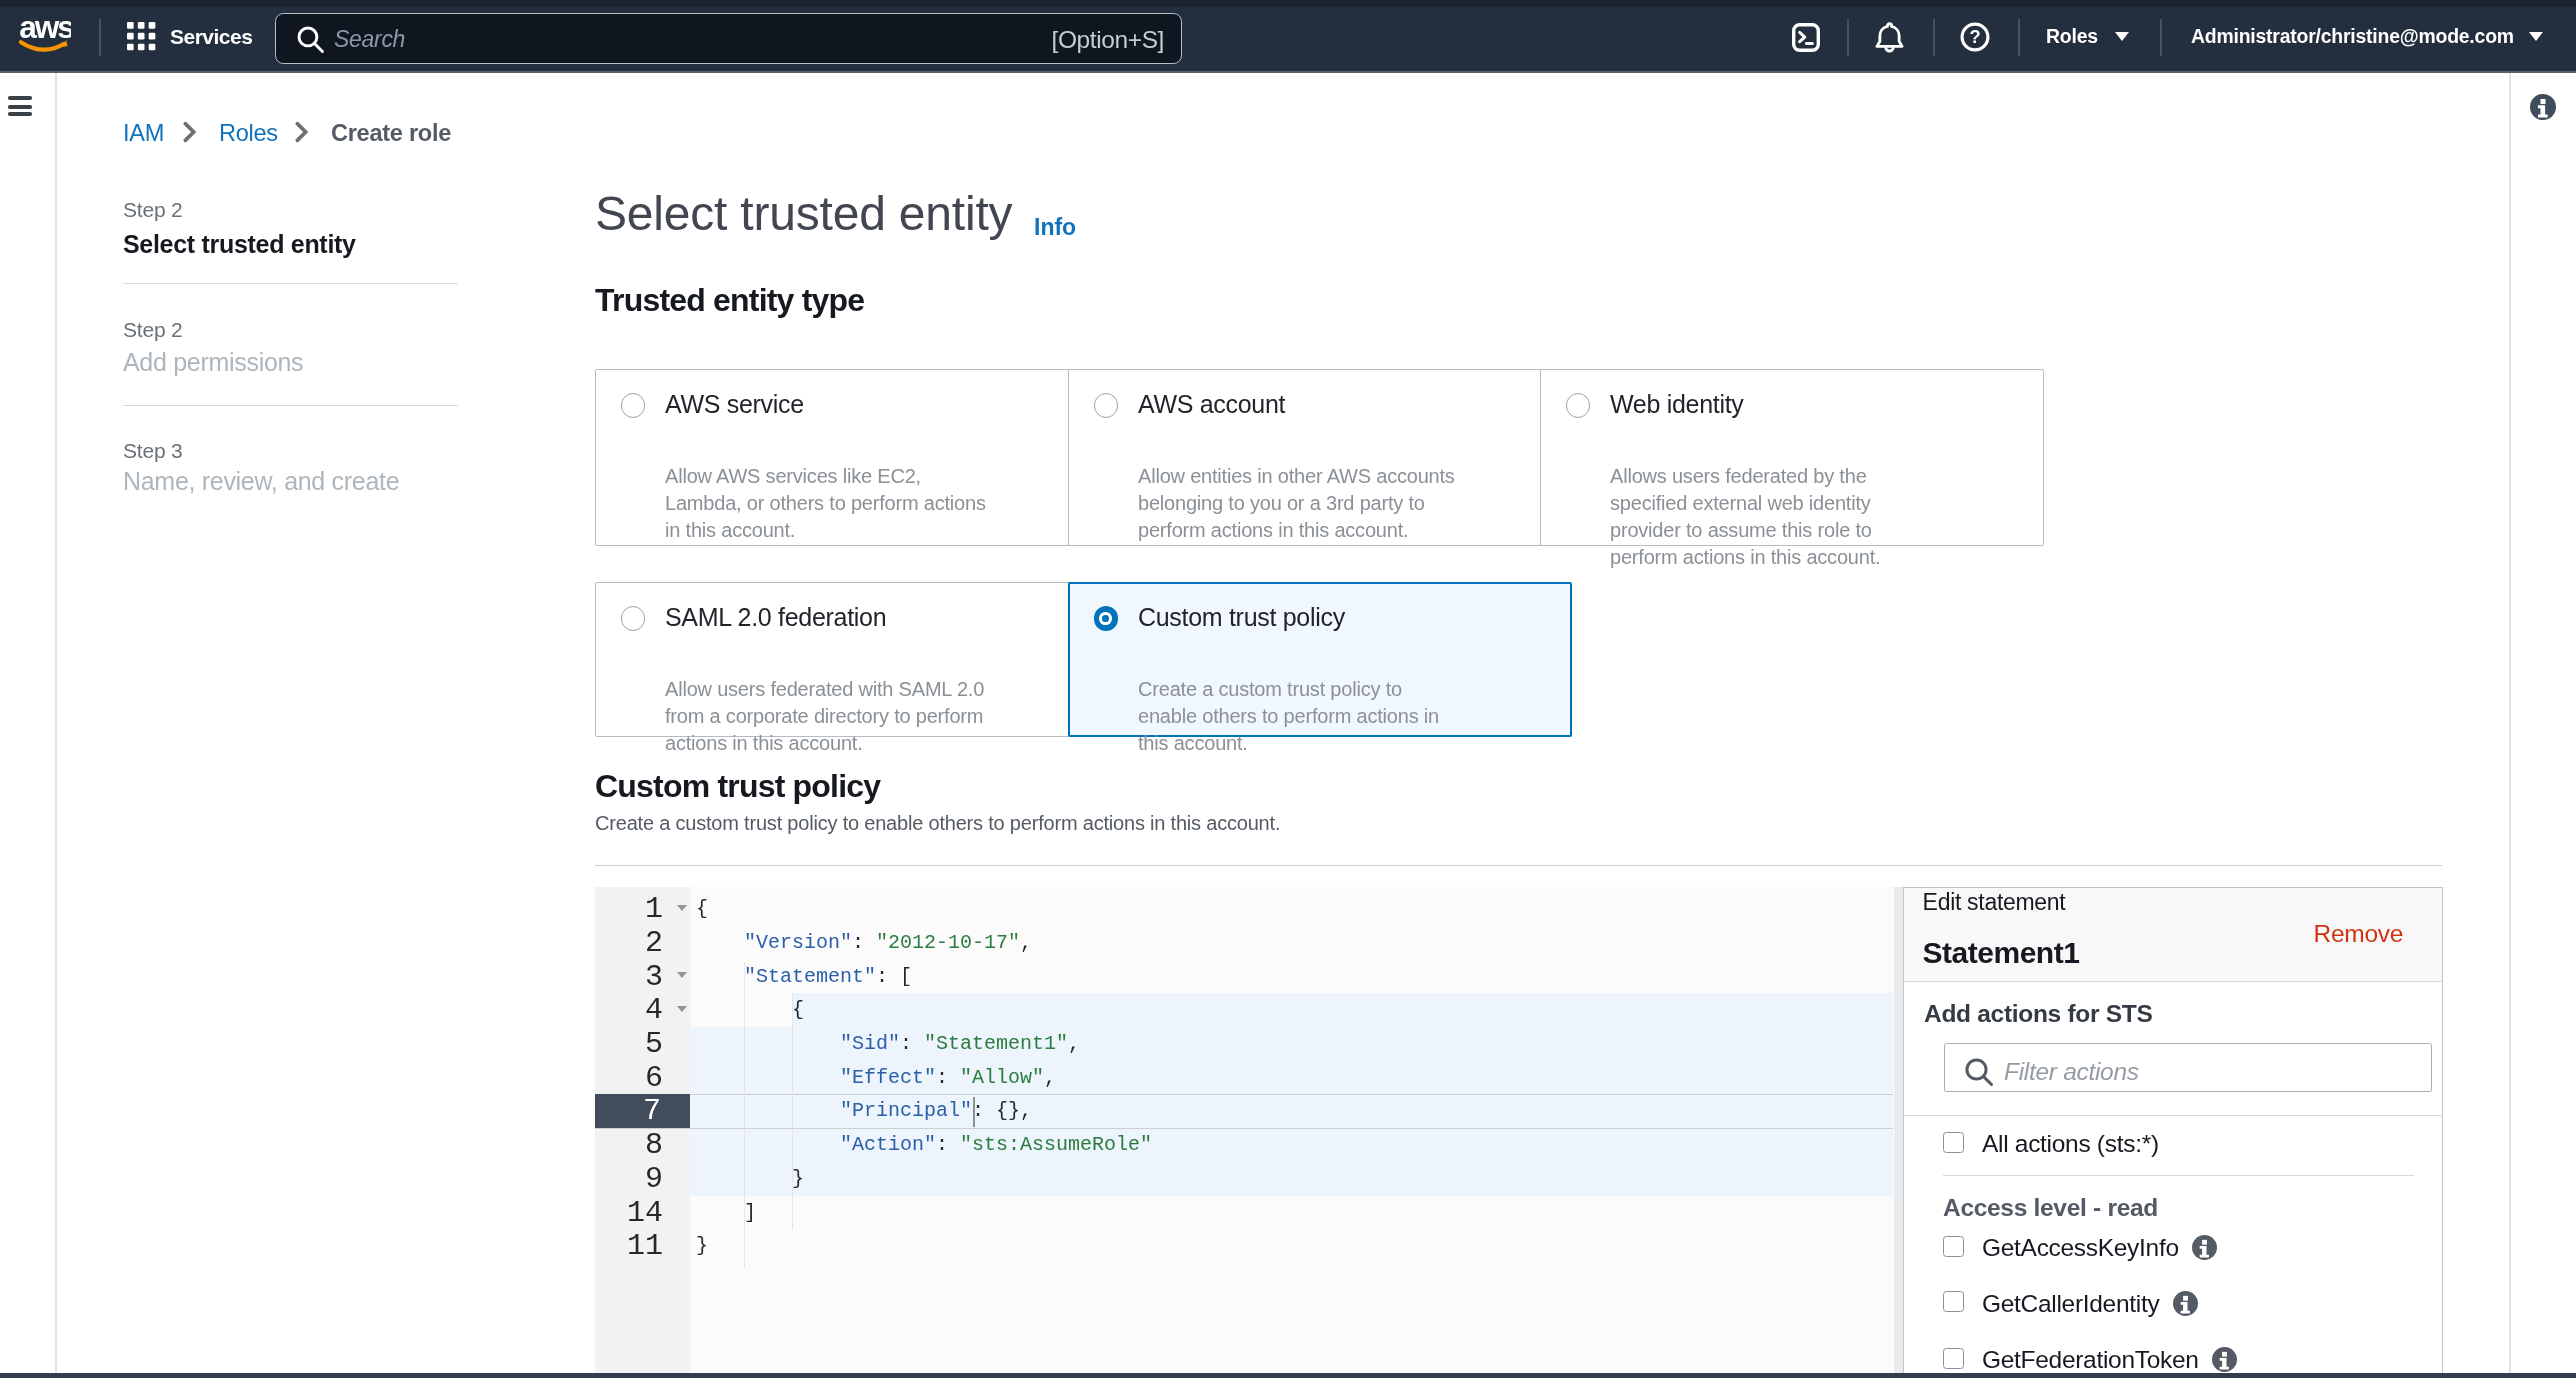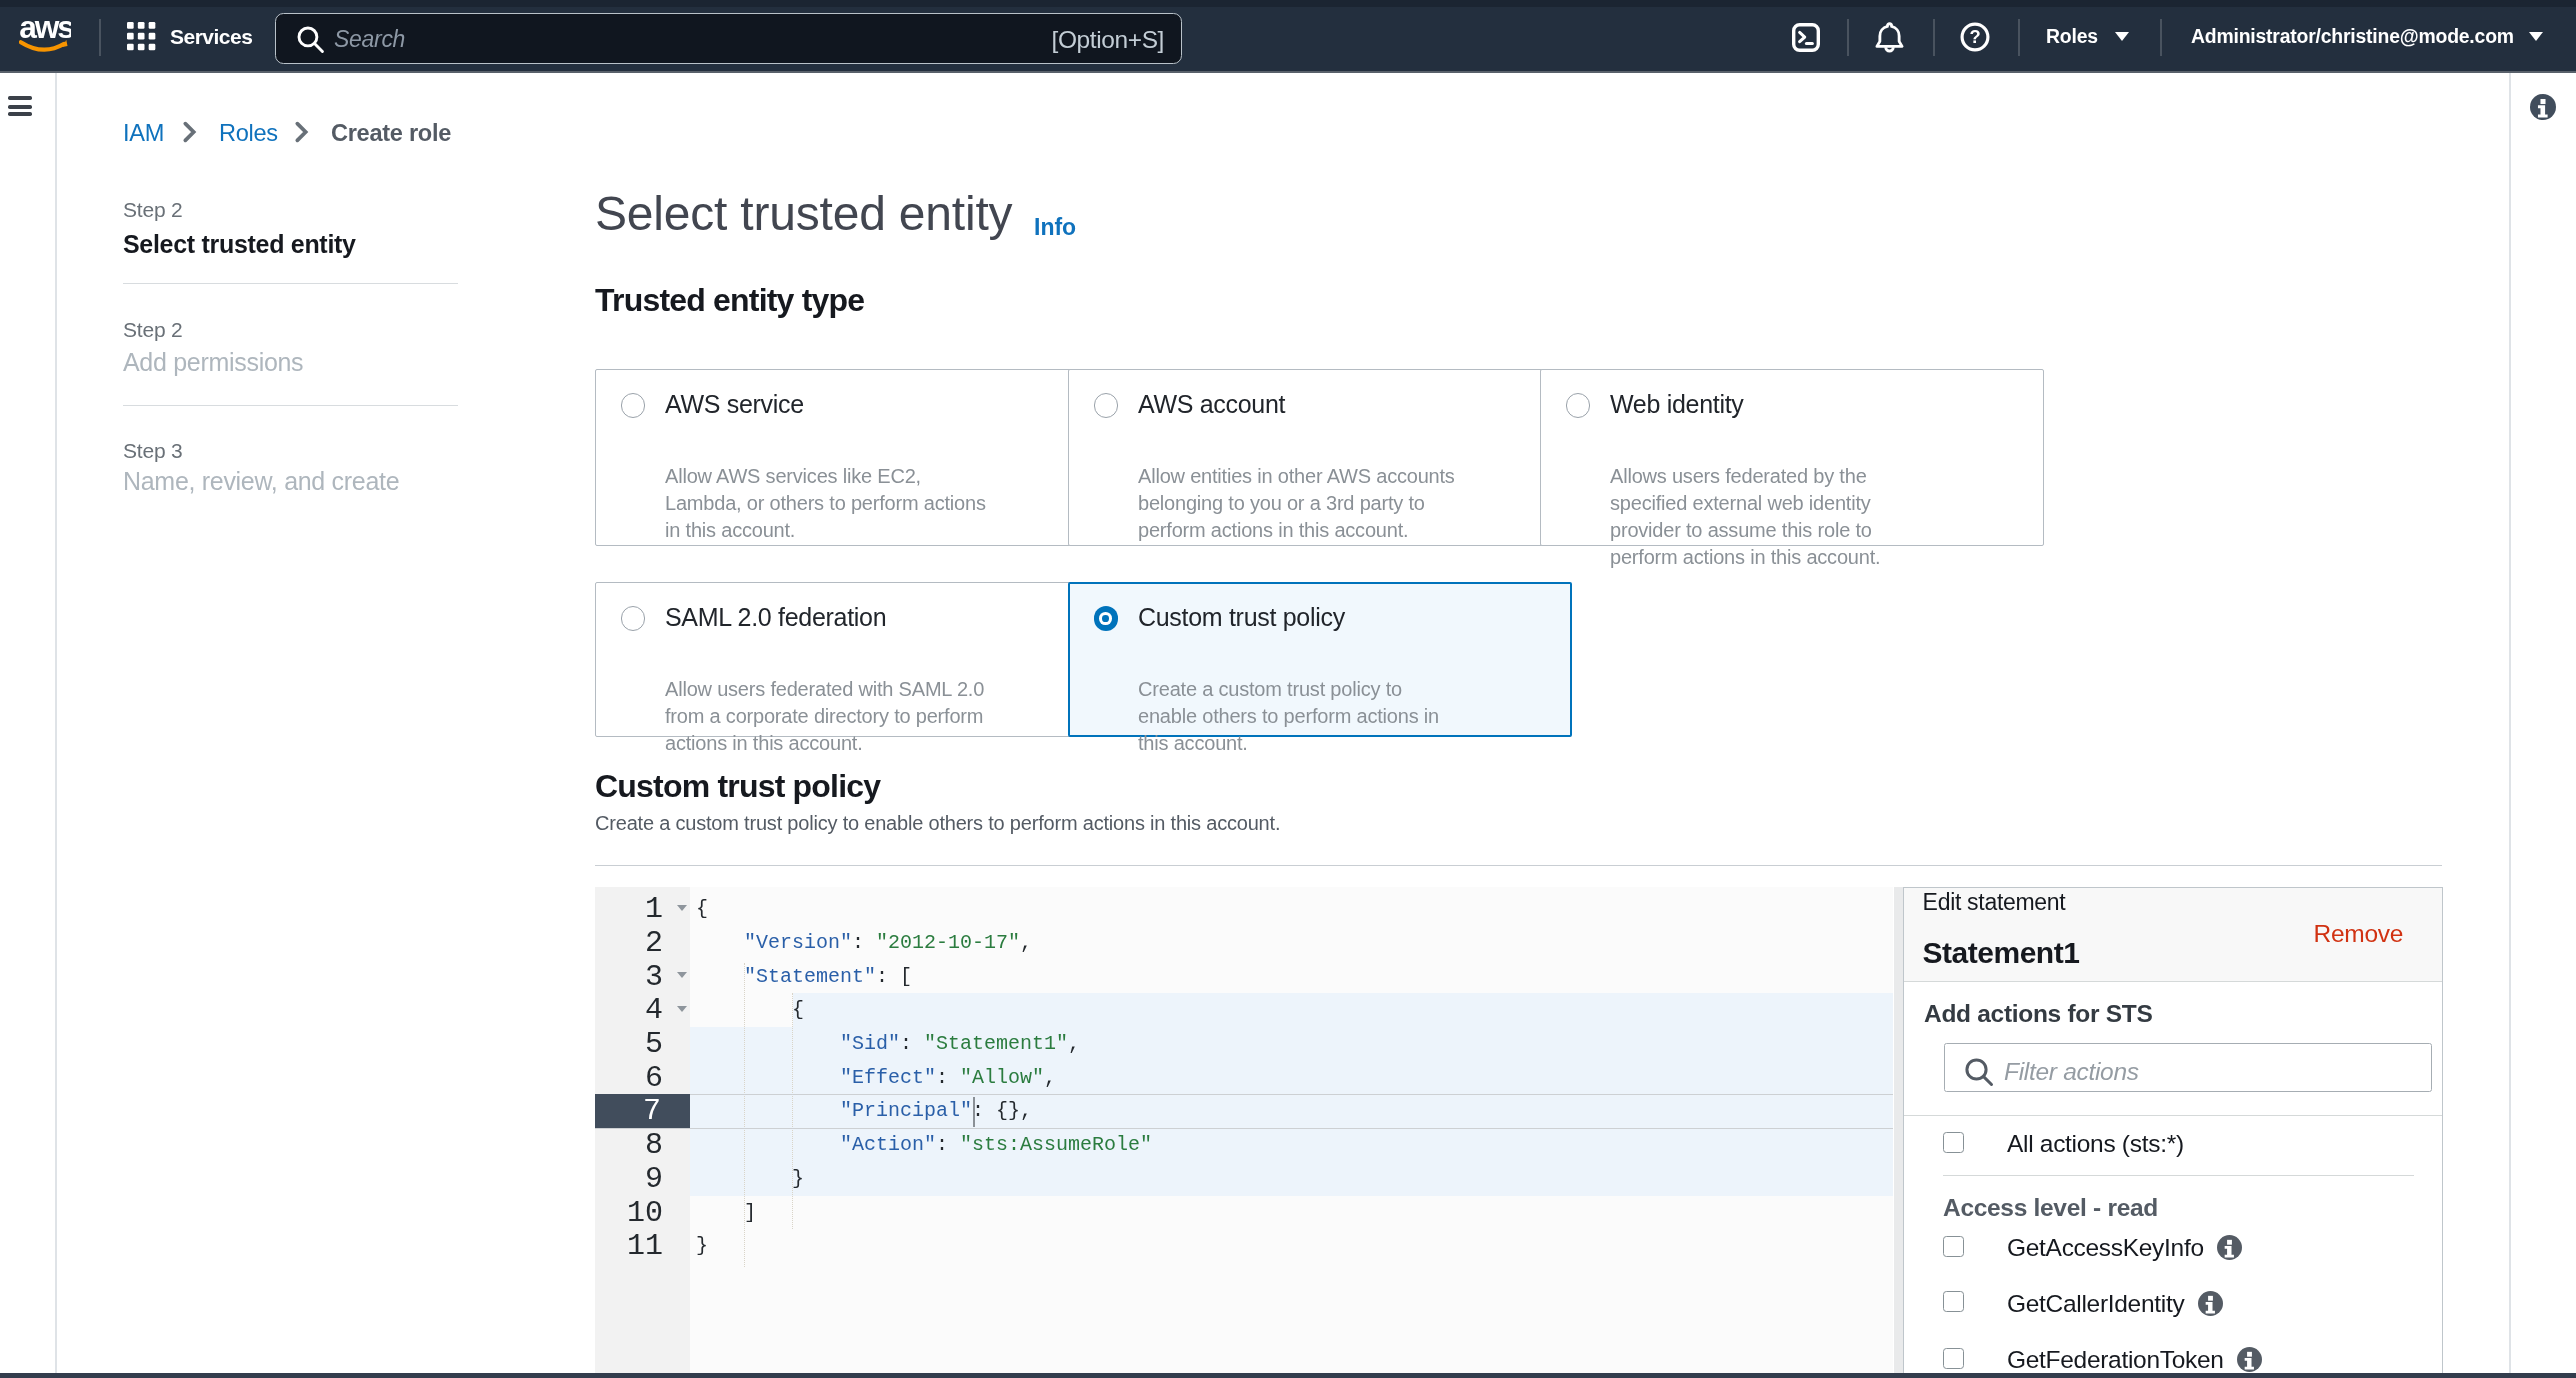--- a/index.html
+++ b/index.html
@@ -77,21 +77,21 @@
   #panel { position:absolute; left:1903px; top:887px; width:540px; height:487px; background:#fff; border:0.8px solid #bfc6cb; }
   #panel-head { position:absolute; left:0; top:0; width:538px; height:94px; background:#f8f8f8; border-bottom:0.8px solid #d5d9d9;}
   #panel-head .t1 { position:absolute; left:18.6px; top:1px; font-size:23px; color:#16191f; letter-spacing:-0.3px;}
   #panel-head .t2 { position:absolute; left:18.6px; top:48px; font-size:30px; font-weight:700; color:#16191f; letter-spacing:-0.5px;}
   #panel-head .rm { position:absolute; right:39px; top:32px; font-size:24.5px; color:#d13212; letter-spacing:-0.3px;}
   #addactions { position:absolute; left:20px; top:112px; font-size:24.5px; font-weight:700; color:#343b42; letter-spacing:-0.3px;}
   #filterbox { position:absolute; left:40px; top:155px; width:488px; height:49px; border:1.7px solid #a6adb3; border-radius:2.5px; background:#fff;}
   #filterbox .ph { position:absolute; left:59px; top:13.5px; font-style:italic; font-size:24.5px; color:#959ca3; letter-spacing:-0.3px;}
   .pdiv { position:absolute; height:0.8px; background:#d5d9d9; }
   .cbox { position:absolute; width:21px; height:21px; border:1.7px solid #879196; border-radius:3.4px; background:#fff; }
-  .clabel { position:absolute; font-size:24.5px; color:#16191f; letter-spacing:-0.3px;margin-left:25px;}
+  .clabel { position:absolute; font-size:24.5px; color:#16191f; letter-spacing:-0.3px;}
   #acl { position:absolute; left:1943px; top:1194px; font-size:24.5px; font-weight:700; color:#545b64; letter-spacing:-0.3px;}
   .infoc { display:inline-block; vertical-align:-4.2px; margin-left:13.5px; }
 </style>
 </head>
 <body>
 <div id="page">
 
   <div id="topbar">
     <div class="topstrip"></div>
     <svg style="position:absolute;left:18.6px;top:17.7px" width="52" height="40" viewBox="0 0 62 48">
@@ -231,21 +231,21 @@
 
     <div class="gnum" style="top:5px;">1</div>
     <div class="gnum" style="top:39px;">2</div>
     <div class="gnum" style="top:73px;">3</div>
     <div class="gnum" style="top:106px;">4</div>
     <div class="gnum" style="top:140px;">5</div>
     <div class="gnum" style="top:174px;">6</div>
     <div class="gnum active" style="top:207px;">7</div>
     <div class="gnum" style="top:241px;">8</div>
     <div class="gnum" style="top:275px;">9</div>
-    <div class="gnum" style="top:309px;">10</div>
+    <div class="gnum" style="top:309px;">14</div>
     <div class="gnum" style="top:342px;">11</div>
 
     <div class="fold" style="top:17.7px;"></div>
     <div class="fold" style="top:85px;"></div>
     <div class="fold" style="top:119px;"></div>
 
     <div class="codeline" style="top:5px;">{</div>
     <div class="codeline" style="top:39px;">    <span class="k">"Version"</span>: <span class="s">"2012-10-17"</span>,</div>
     <div class="codeline" style="top:73px;">    <span class="k">"Statement"</span>: [</div>
     <div class="codeline" style="top:106px;">        {</div>

